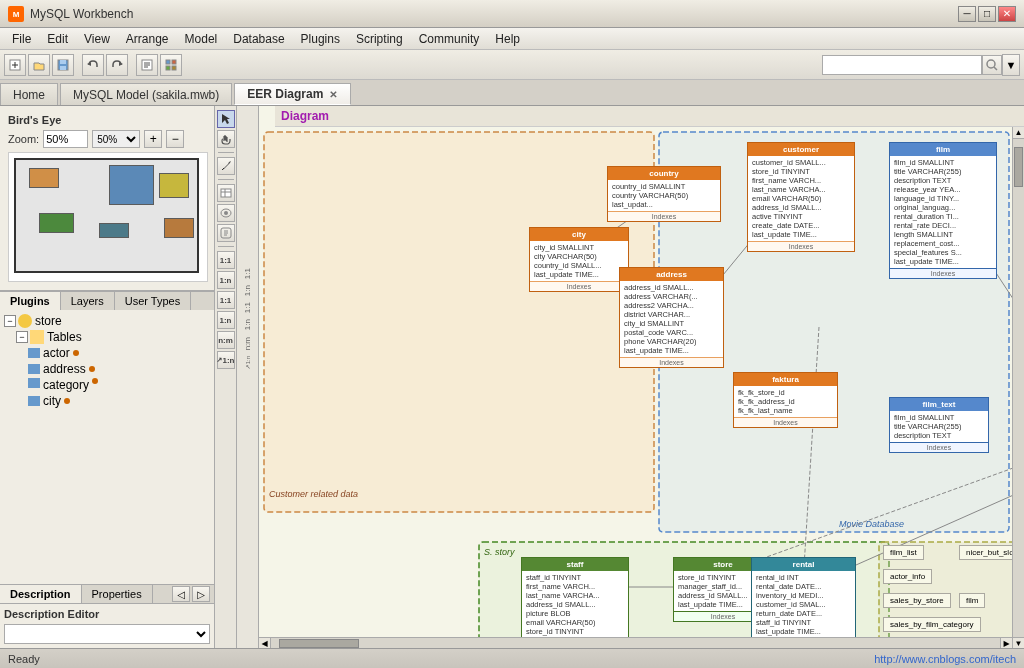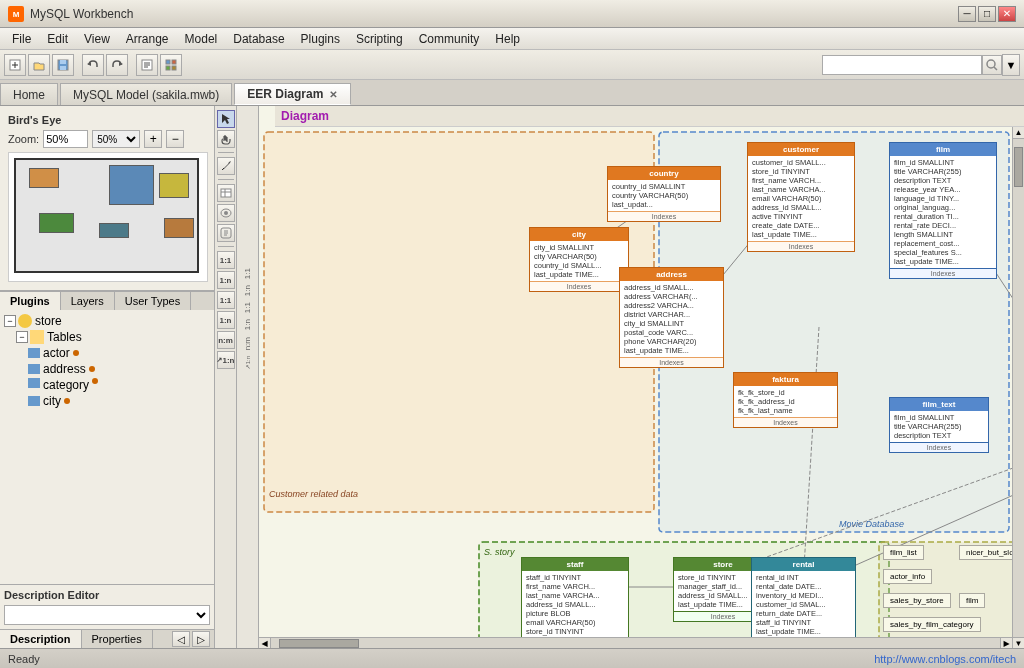--- a/index.html
+++ b/index.html
@@ -586,34 +586,34 @@
           </div>
           <div style="display:flex;align-items:center;margin-bottom:2px;cursor:pointer;">
             <div class="tree-icon table-icon"></div>
             <span>city</span>
             <div class="tree-dot"></div>
           </div>
         </div>
       </div>
     </div>
 
-    <div id="desc-editor">
-      <div id="desc-title">Description Editor</div>
-      <select id="desc-dropdown">
-        <option></option>
-      </select>
-    </div>
-
     <div id="bottom-left-tabs">
       <div class="bottom-left-tab active">Description</div>
       <div class="bottom-left-tab">Properties</div>
       <div style="margin-left:auto;display:flex;gap:2px;align-items:center;padding-right:4px;">
         <div class="left-bottom-btn">◁</div>
         <div class="left-bottom-btn">▷</div>
       </div>
+    </div>
+
+    <div id="desc-editor">
+      <div id="desc-title">Description Editor</div>
+      <select id="desc-dropdown">
+        <option></option>
+      </select>
     </div>
   </div>
 
   <div id="tools-panel">
     <div class="tool-btn active">
       <svg width="12" height="12">
           <path d="M2,1 L2,10 L5,7 L7,11 L9,10 L7,6 L10,6 Z" fill="#333"></path>
         </svg>
     </div>
     <div class="tool-btn">

